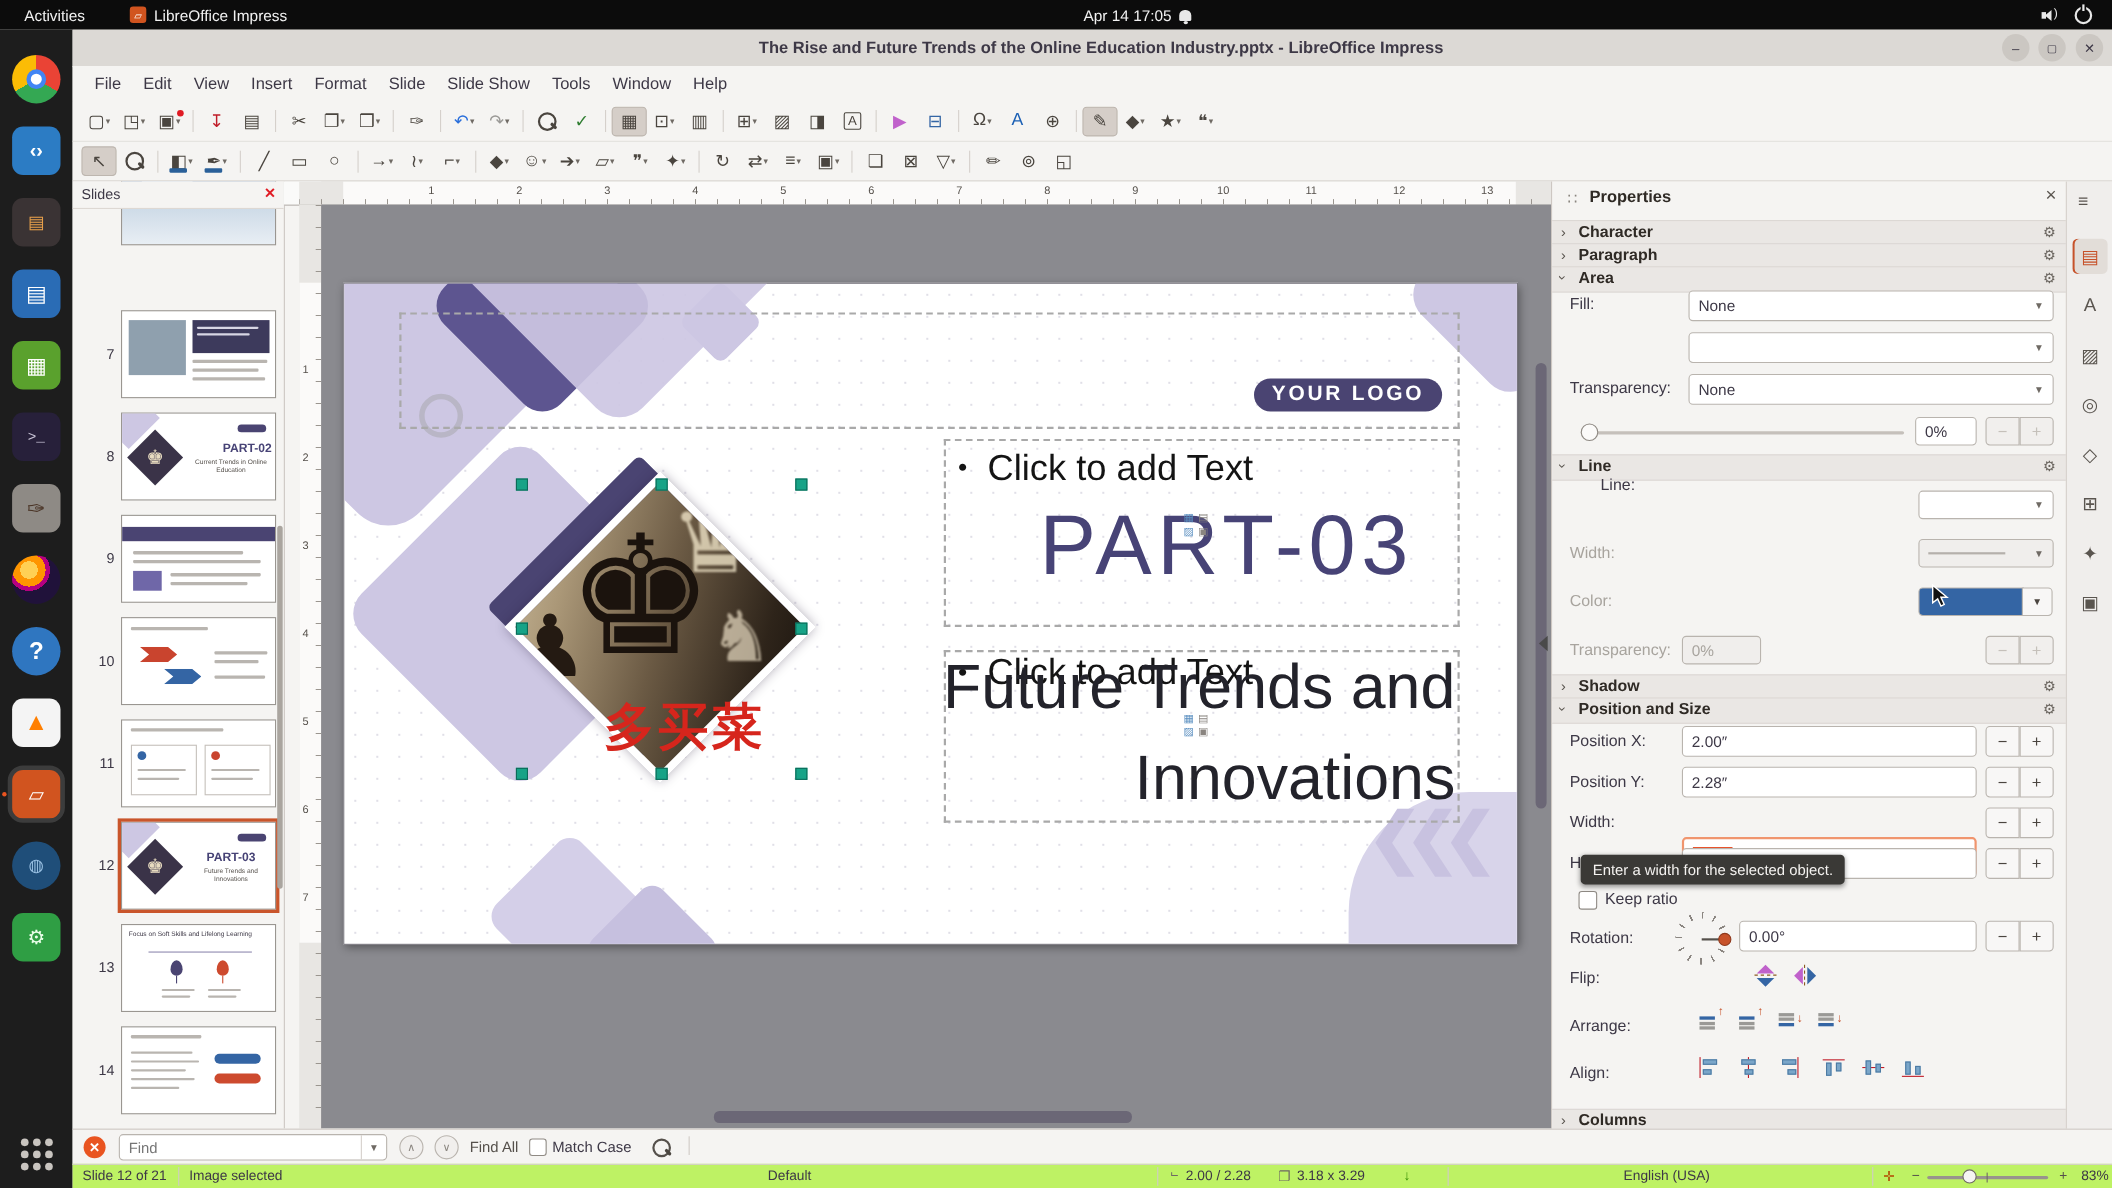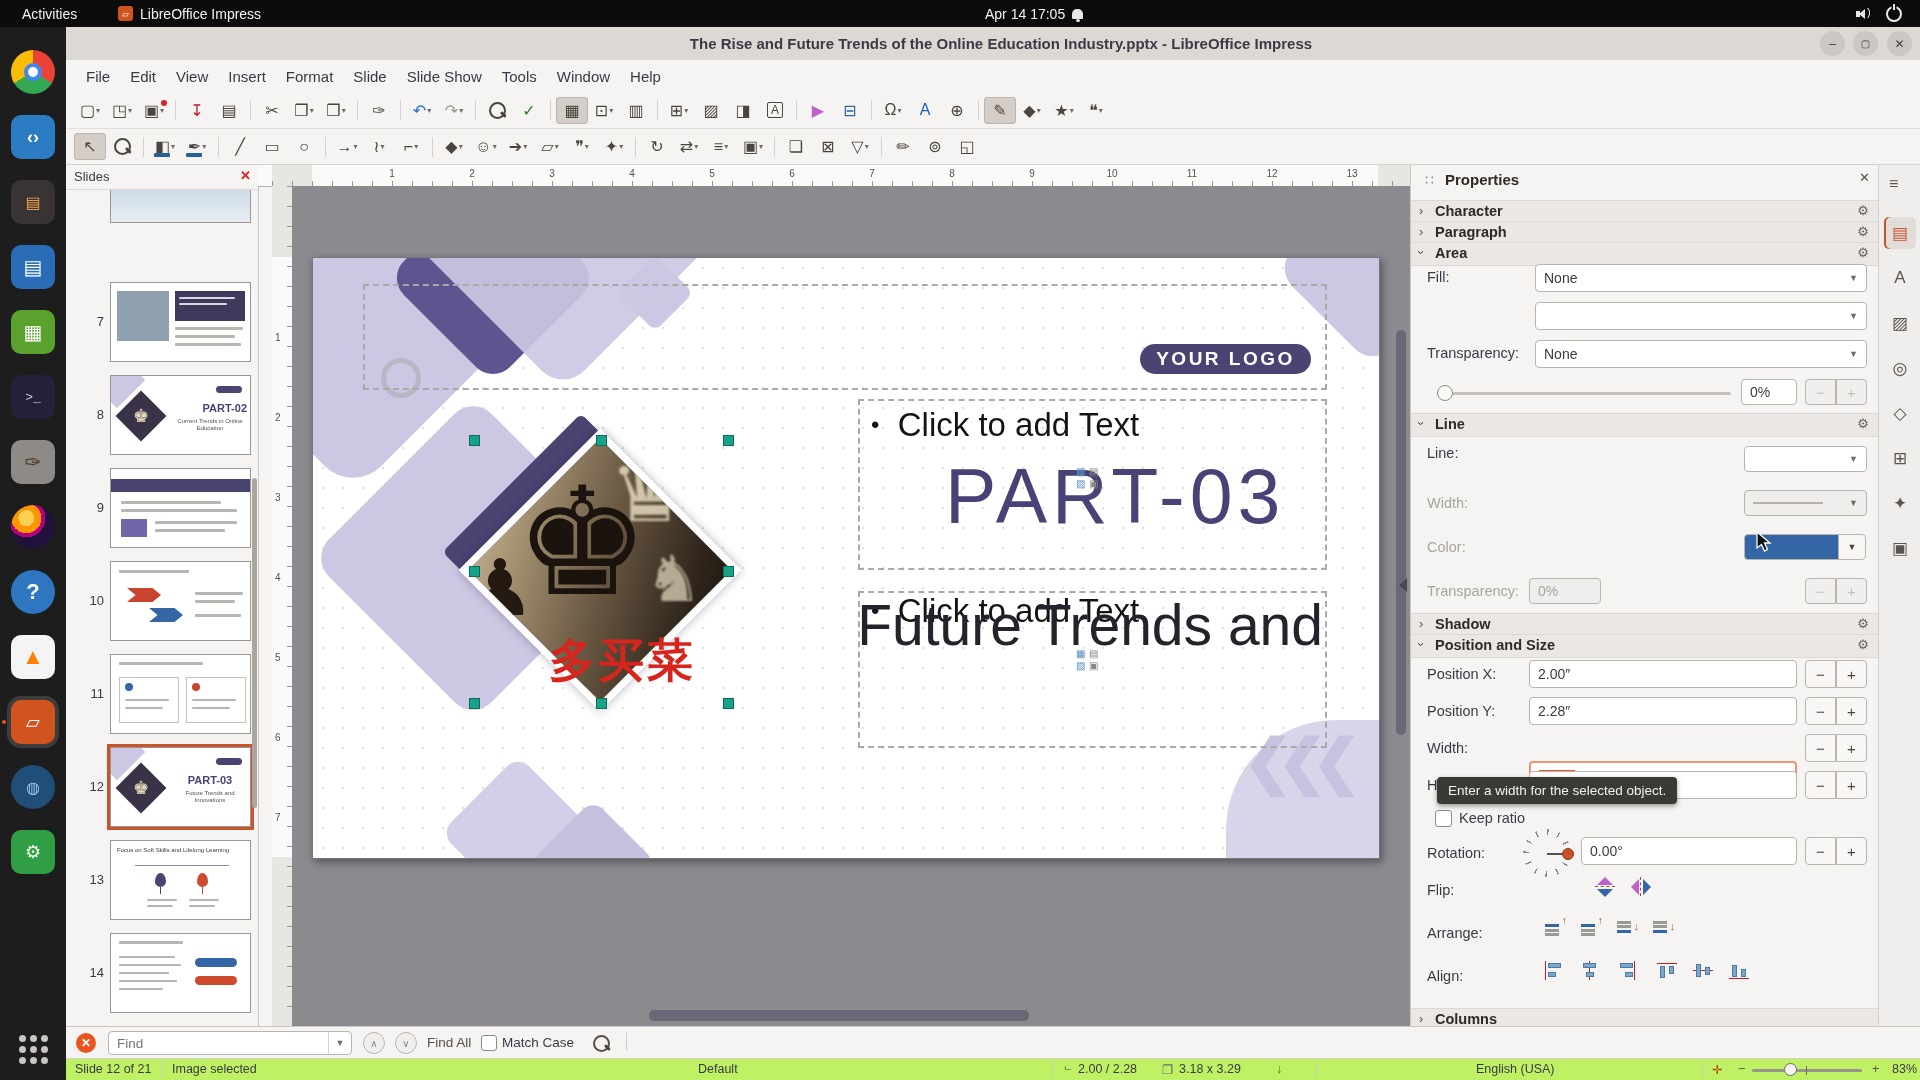--- a/index.html
+++ b/index.html
@@ -602,20 +602,21 @@
         <span style="color:#5a8fc0;">▨</span>
         <span style="color:#8a8580;">▣</span>
       </div>
 
     <div class="abs" style="left:827px;top:86px;width:171px;height:30px;border-radius:15px;background:#4a4472;display:flex;align-items:center;justify-content:center;color:#fff;font-size:19px;font-weight:bold;letter-spacing:2.5px;z-index:4;">YOUR LOGO</div>
     <div class="abs" style="left:558px;top:148px;font-size:33px;color:#141414;z-index:3;"><span style="font-size:24px;vertical-align:3px;">•</span>&nbsp;&nbsp;<span>Click to add Text</span></div>
     <div class="abs" style="left:632px;top:194px;font-size:77px;color:#474376;letter-spacing:5px;z-index:3;">PART-03</div>
     <div class="abs" style="left:558px;top:334px;font-size:33px;color:#141414;z-index:2;"><span style="font-size:24px;vertical-align:3px;">•</span>&nbsp;&nbsp;<span>Click to add Text</span></div>
     <div class="abs" style="left:400px;top:326px;width:610px;text-align:right;font-size:57px;line-height:82px;color:#23232b;z-index:3;">
       <div>Future Trends and</div>
+        <div>Innovations</div>
     </div>
 
     <div class="deco" style="left:45px;top:185px;width:230px;height:230px;background:#cdc7e3;border-radius:26px;transform:rotate(45deg);z-index:5;"></div>
     <div class="deco" style="left:170px;top:196px;width:196px;height:196px;background:#4a4472;border-radius:6px;transform:rotate(45deg);z-index:6;"></div>
     <div class="chessbox">
       <div class="chessin">
         <span style="left:150px;top:14px;font-size:92px;color:rgba(238,226,198,.8);filter:blur(1px);">♛</span>
         <span style="left:186px;top:118px;font-size:64px;color:rgba(235,222,196,.7);filter:blur(1px);">♞</span>
         <span style="left:56px;top:38px;font-size:150px;color:#1b130d;">♚</span>
         <span style="left:6px;top:120px;font-size:78px;color:#241a12;">♟</span>
@@ -678,21 +679,21 @@
         <span>0%</span>
       </div>
     <div class="spin l dis" style="left:394px;top:214px;height:26px;">−</div>
     <div class="spin r dis" style="left:426px;top:214px;height:26px;">+</div>
 
     <div class="shead" style="top:248px;">
         <span class="chev open">›</span>
         <b>Line</b>
         <span class="gear">⚙</span>
       </div>
-    <span class="plabel" style="top:280px;">Line:</span>
+    <span class="plabel" style="top:268px;margin-left:28px;">Line:</span>
     <div class="pdrop" style="left:333px;top:281px;width:123px;height:26px;">
         <span class="arr">▼</span>
       </div>
     <span class="plabel dis" style="top:330px;">Width:</span>
     <div class="pdrop dis" style="left:333px;top:325px;width:123px;height:26px;background:#f0eeec;">
         <span style="width:70px;height:2px;background:#b5b0ab;"></span>
         <span class="arr">▼</span>
       </div>
     <span class="plabel dis" style="top:374px;">Color:</span>
     <div style="position:absolute;left:333px;top:369px;width:96px;height:26px;background:#3465a4;border:1px solid #b9b4ae;border-radius:4px 0 0 4px;box-sizing:border-box;"></div>

